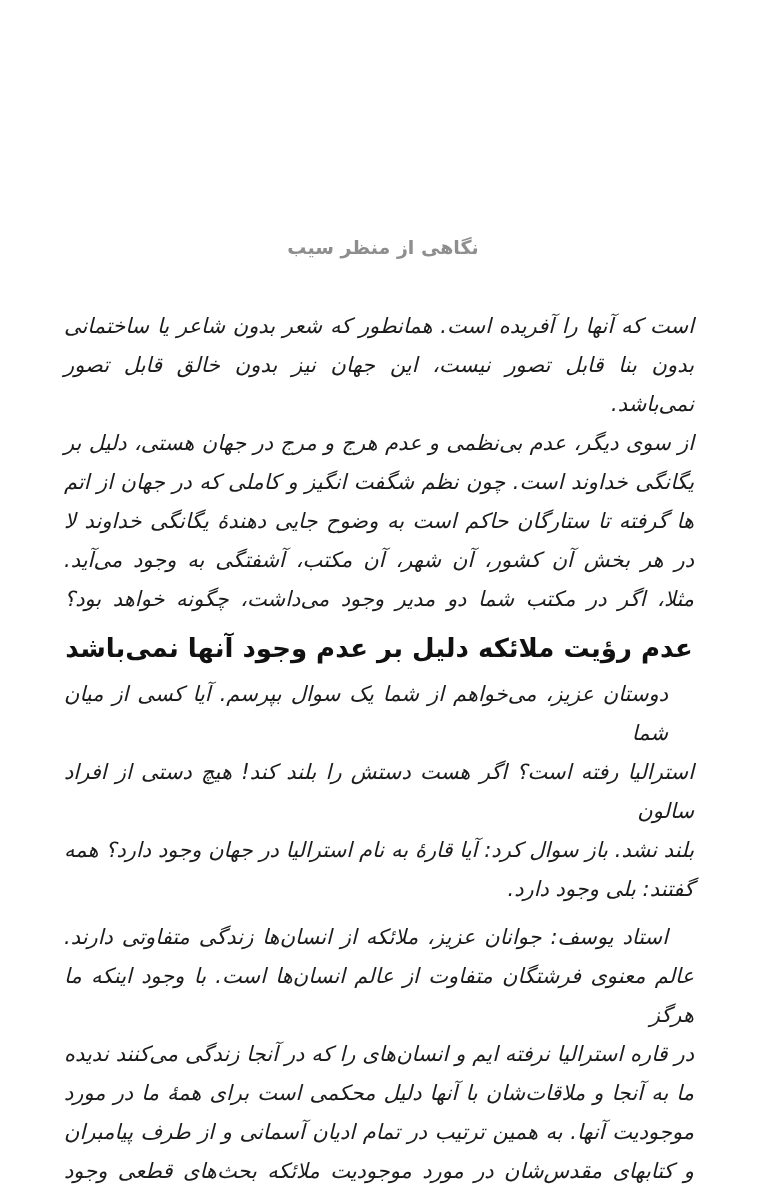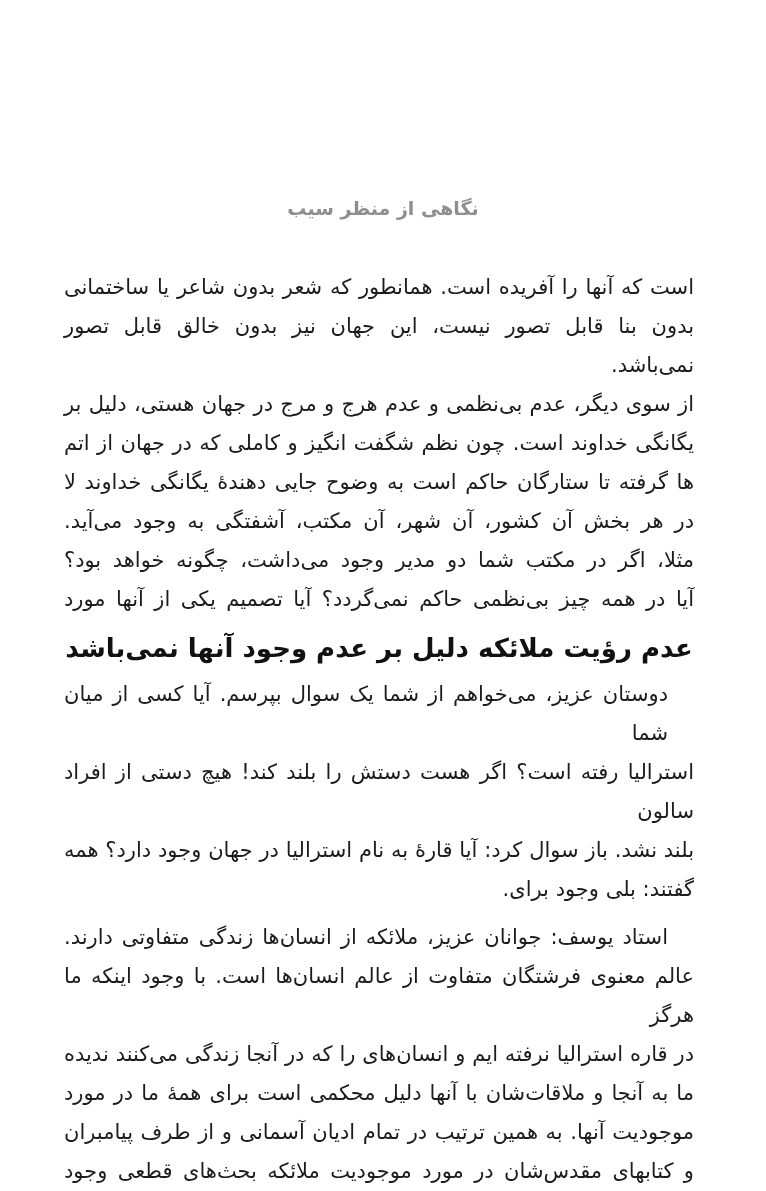--- a/index.html
+++ b/index.html
@@ -31,21 +31,21 @@
     font-size: 19px;
     font-weight: bold;
     color: #8e8e8e;
     line-height: 28px;
   }
   .text-block {
     padding: 0 72px 0 64px;
     color: #1c1c1c;
     font-size: 21px;
   }
-  .para { margin: 0; }
+  .para { margin: 0; font-style: italic; }
   .para .line {
     line-height: 39px;
     text-align: justify;
     text-align-last: justify;
     text-justify: inter-word;
     white-space: normal;
   }
   .para .line.last { text-align-last: right; }
   .para .line.indent { padding-right: 26px; }
   .section-heading {
@@ -70,30 +70,29 @@
   <main class="text-block">
 
     <div class="para">
         <div class="line">است که آنها را آفریده است. همانطور که شعر بدون شاعر یا ساختمانی</div>
         <div class="line">بدون بنا قابل تصور نیست، این جهان نیز بدون خالق قابل تصور نمی‌باشد.</div>
         <div class="line">از سوی دیگر، عدم بی‌نظمی و عدم هرج و مرج در جهان هستی، دلیل بر</div>
         <div class="line">یگانگی خداوند است. چون نظم شگفت انگیز و کاملی که در جهان از اتم</div>
         <div class="line">ها گرفته تا ستارگان حاکم است به وضوح جایی دهندهٔ یگانگی خداوند لا</div>
         <div class="line">در هر بخش آن کشور، آن شهر، آن مکتب، آشفتگی به وجود می‌آید.</div>
         <div class="line">مثلا، اگر در مکتب شما دو مدیر وجود می‌داشت، چگونه خواهد بود؟</div>
-        <div class="line">آیا در همه چیز بی‌نظمی حاکم نمی‌گردد؟ آیا تصمیم یکی از آنها مورد</div>
       </div>
 
     <h2 class="section-heading">عدم رؤیت ملائکه دلیل بر عدم وجود آنها نمی‌باشد</h2>
 
     <div class="para">
         <div class="line indent">دوستان عزیز، می‌خواهم از شما یک سوال بپرسم. آیا کسی از میان شما</div>
         <div class="line">استرالیا رفته است؟ اگر هست دستش را بلند کند! هیچ دستی از افراد سالون</div>
         <div class="line">بلند نشد. باز سوال کرد: آیا قارهٔ به نام استرالیا در جهان وجود دارد؟ همه</div>
-        <div class="line last">گفتند: بلی وجود برای.</div>
+        <div class="line last">گفتند: بلی وجود دارد.</div>
       </div>
 
     <div class="para spaced">
         <div class="line indent">استاد یوسف: جوانان عزیز، ملائکه از انسان‌ها زندگی متفاوتی  دارند.</div>
         <div class="line">عالم معنوی فرشتگان متفاوت از عالم انسان‌ها است. با وجود اینکه ما هرگز</div>
         <div class="line">در قاره استرالیا نرفته ایم و انسان‌های را که در آنجا زندگی می‌کنند ندیده</div>
         <div class="line">ما به آنجا و ملاقات‌شان با آنها دلیل محکمی است برای همهٔ ما در مورد</div>
         <div class="line">موجودیت آنها. به همین ترتیب در تمام ادیان آسمانی و از طرف پیامبران</div>
         <div class="line">و کتابهای مقدس‌شان در مورد موجودیت ملائکه بحث‌های قطعی وجود</div>
       </div>

